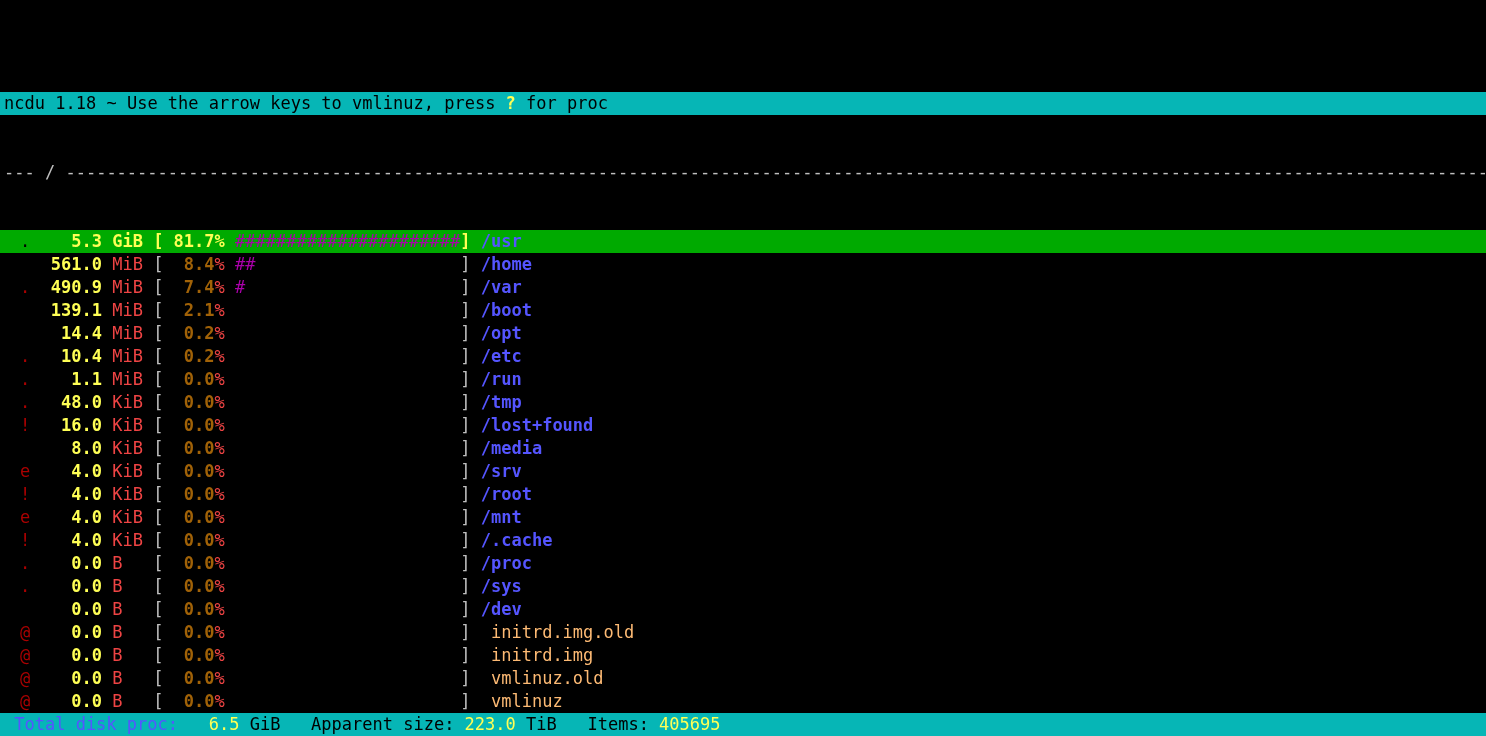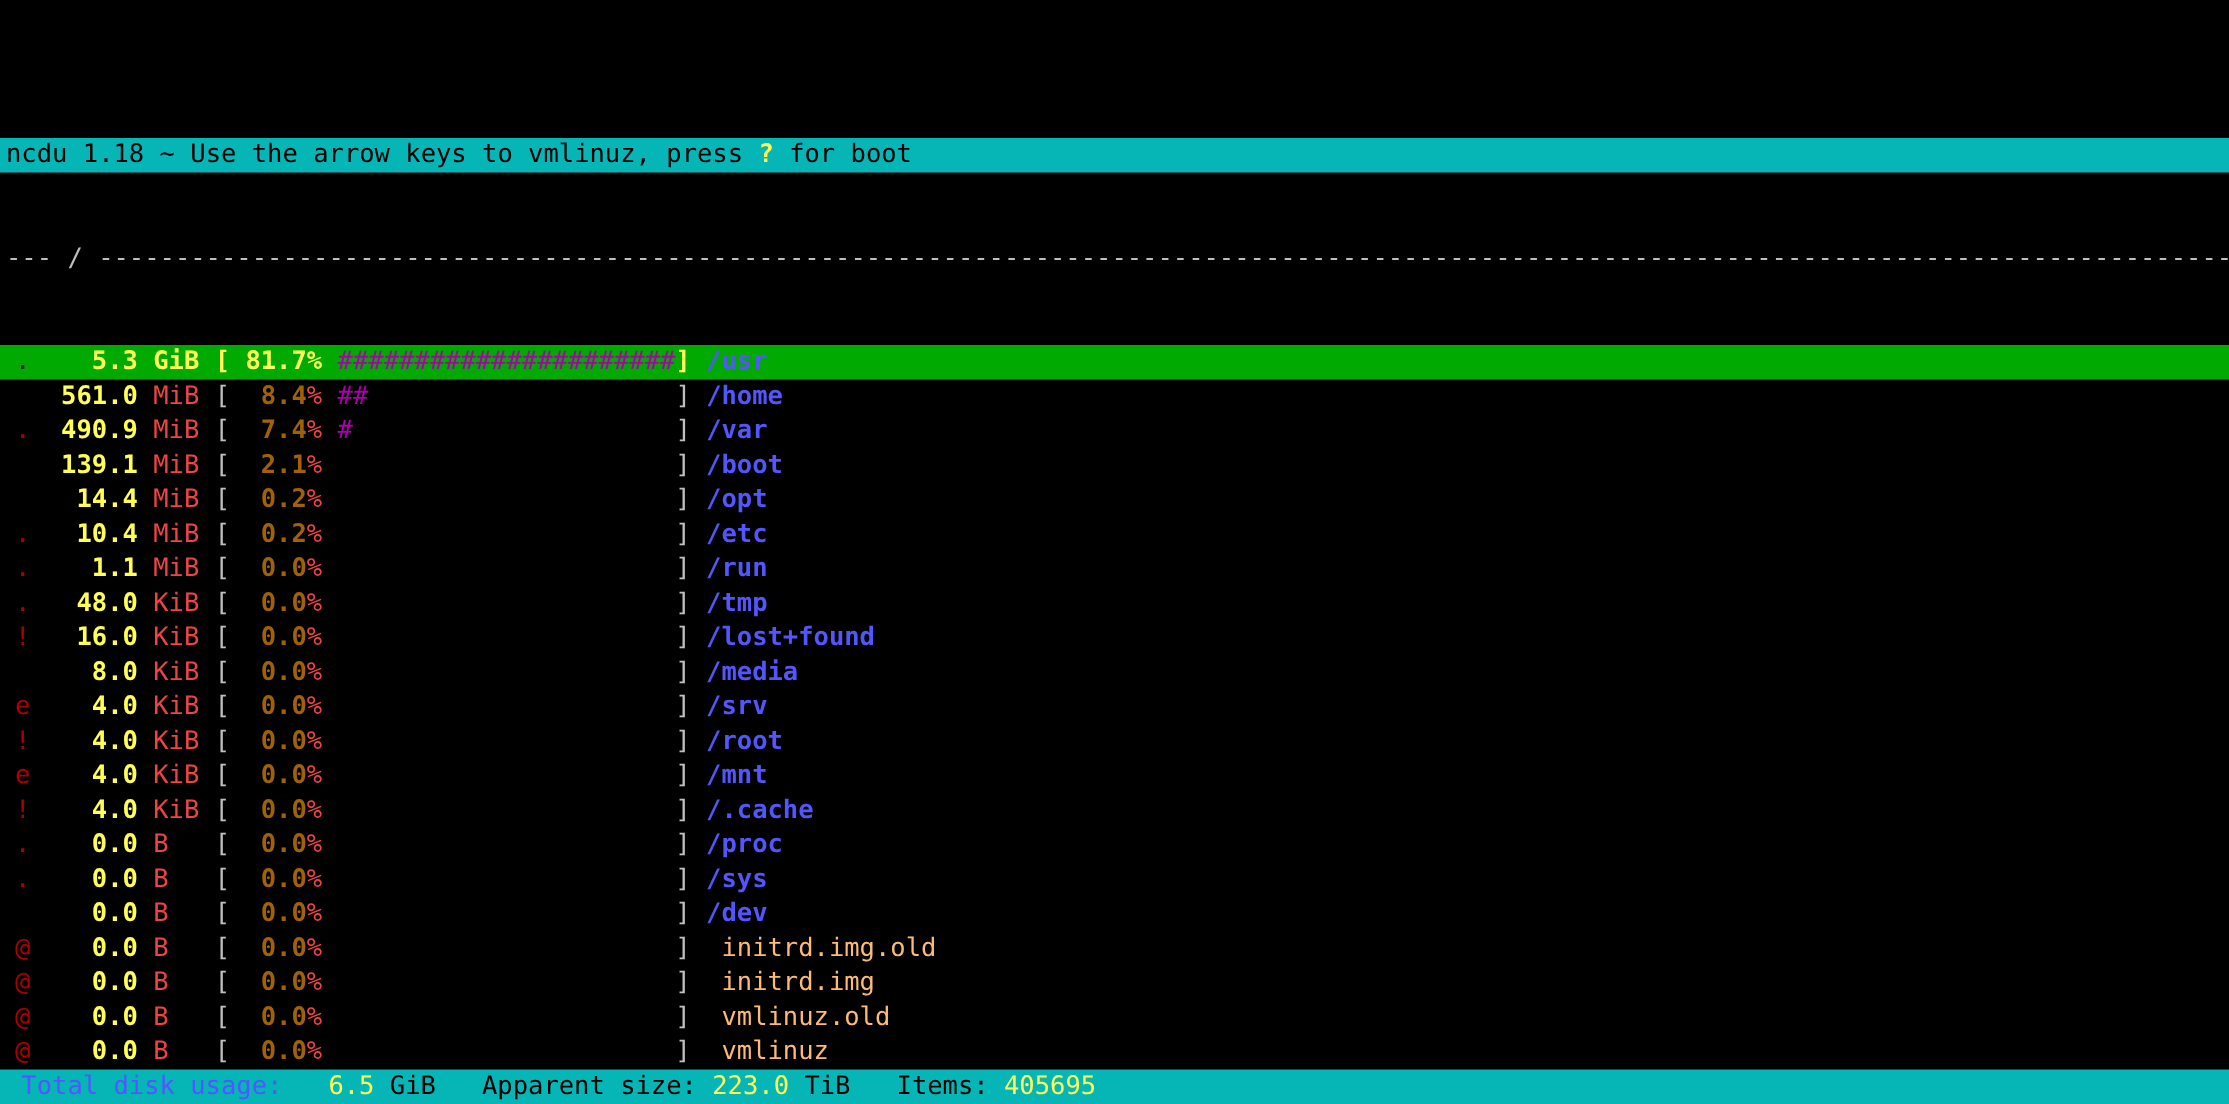--- a/index.html
+++ b/index.html
@@ -28,21 +28,21 @@
   .footer-bar { height: 23px; position: absolute; bottom: 0; left: 0; }
   .help-q { color: #ffff55; font-weight: bold; }
   .path-line {
     color: #bfbfbf;
     padding: 0 4px;
   }
   .rows {
     padding: 0;
   }
   .row {
-    padding: 0 10px;
+    padding: 0 20px;
     height: 23px;
   }
   .row.selected {
     background: #00aa00;
   }
   .flag { display:inline-block; width: 1ch; }
   .flag-dot    { color: #aa0000; }
   .flag-e      { color: #aa0000; }
   .flag-bang   { color: #aa0000; }
   .flag-at     { color: #aa0000; }
@@ -63,22 +63,22 @@
   .row.selected .size-unit,
   .row.selected .bracket { color: #ffff55; font-weight: bold; }
   .row.selected .dirname { color: #5555ff; }
   .row.selected .flag { color: #000; }
 </style>
 </head>
 <body>
 
 
 
-<div class="header-bar"><span>ncdu</span> <span>1.18</span> <span>~</span> <span>Use the arrow keys to vmlinuz, press </span><span class="help-q">?</span><span> for boot</span></div>
+<div class="header-bar"><span>ncdu</span> <span>1.18</span> <span>~</span> <span>Use the arrow keys to vmlinuz, press </span><span class="help-q">?</span><span> for proc</span></div>
 
 <div class="path-line"><span>--- </span><span>/</span><span> -------------------------------------------------------------------------------------------------------------------------------------------------</span></div>
 
 <div class="rows" id="rows"><div class="row selected"><span class="flag flag-dot">.</span> <span class="size-num">   5.3</span> <span class="size-unit">GiB</span> <span class="bracket">[</span><span class="pct"> 81.7</span><span class="size-unit">%</span> <span class="bar">######################</span><span class="bar-empty"></span><span class="bracket">]</span> <span class="dirname">/usr</span></div><div class="row"><span class="flag "> </span> <span class="size-num"> 561.0</span> <span class="size-unit">MiB</span> <span class="bracket">[</span><span class="pct">  8.4</span><span class="size-unit">%</span> <span class="bar">##</span><span class="bar-empty">                    </span><span class="bracket">]</span> <span class="dirname">/home</span></div><div class="row"><span class="flag flag-dot">.</span> <span class="size-num"> 490.9</span> <span class="size-unit">MiB</span> <span class="bracket">[</span><span class="pct">  7.4</span><span class="size-unit">%</span> <span class="bar">#</span><span class="bar-empty">                     </span><span class="bracket">]</span> <span class="dirname">/var</span></div><div class="row"><span class="flag "> </span> <span class="size-num"> 139.1</span> <span class="size-unit">MiB</span> <span class="bracket">[</span><span class="pct">  2.1</span><span class="size-unit">%</span> <span class="bar"></span><span class="bar-empty">                      </span><span class="bracket">]</span> <span class="dirname">/boot</span></div><div class="row"><span class="flag "> </span> <span class="size-num">  14.4</span> <span class="size-unit">MiB</span> <span class="bracket">[</span><span class="pct">  0.2</span><span class="size-unit">%</span> <span class="bar"></span><span class="bar-empty">                      </span><span class="bracket">]</span> <span class="dirname">/opt</span></div><div class="row"><span class="flag flag-dot">.</span> <span class="size-num">  10.4</span> <span class="size-unit">MiB</span> <span class="bracket">[</span><span class="pct">  0.2</span><span class="size-unit">%</span> <span class="bar"></span><span class="bar-empty">                      </span><span class="bracket">]</span> <span class="dirname">/etc</span></div><div class="row"><span class="flag flag-dot">.</span> <span class="size-num">   1.1</span> <span class="size-unit">MiB</span> <span class="bracket">[</span><span class="pct">  0.0</span><span class="size-unit">%</span> <span class="bar"></span><span class="bar-empty">                      </span><span class="bracket">]</span> <span class="dirname">/run</span></div><div class="row"><span class="flag flag-dot">.</span> <span class="size-num">  48.0</span> <span class="size-unit">KiB</span> <span class="bracket">[</span><span class="pct">  0.0</span><span class="size-unit">%</span> <span class="bar"></span><span class="bar-empty">                      </span><span class="bracket">]</span> <span class="dirname">/tmp</span></div><div class="row"><span class="flag flag-bang">!</span> <span class="size-num">  16.0</span> <span class="size-unit">KiB</span> <span class="bracket">[</span><span class="pct">  0.0</span><span class="size-unit">%</span> <span class="bar"></span><span class="bar-empty">                      </span><span class="bracket">]</span> <span class="dirname">/lost+found</span></div><div class="row"><span class="flag "> </span> <span class="size-num">   8.0</span> <span class="size-unit">KiB</span> <span class="bracket">[</span><span class="pct">  0.0</span><span class="size-unit">%</span> <span class="bar"></span><span class="bar-empty">                      </span><span class="bracket">]</span> <span class="dirname">/media</span></div><div class="row"><span class="flag flag-e">e</span> <span class="size-num">   4.0</span> <span class="size-unit">KiB</span> <span class="bracket">[</span><span class="pct">  0.0</span><span class="size-unit">%</span> <span class="bar"></span><span class="bar-empty">                      </span><span class="bracket">]</span> <span class="dirname">/srv</span></div><div class="row"><span class="flag flag-bang">!</span> <span class="size-num">   4.0</span> <span class="size-unit">KiB</span> <span class="bracket">[</span><span class="pct">  0.0</span><span class="size-unit">%</span> <span class="bar"></span><span class="bar-empty">                      </span><span class="bracket">]</span> <span class="dirname">/root</span></div><div class="row"><span class="flag flag-e">e</span> <span class="size-num">   4.0</span> <span class="size-unit">KiB</span> <span class="bracket">[</span><span class="pct">  0.0</span><span class="size-unit">%</span> <span class="bar"></span><span class="bar-empty">                      </span><span class="bracket">]</span> <span class="dirname">/mnt</span></div><div class="row"><span class="flag flag-bang">!</span> <span class="size-num">   4.0</span> <span class="size-unit">KiB</span> <span class="bracket">[</span><span class="pct">  0.0</span><span class="size-unit">%</span> <span class="bar"></span><span class="bar-empty">                      </span><span class="bracket">]</span> <span class="dirname">/.cache</span></div><div class="row"><span class="flag flag-dot">.</span> <span class="size-num">   0.0</span> <span class="size-unit">B  </span> <span class="bracket">[</span><span class="pct">  0.0</span><span class="size-unit">%</span> <span class="bar"></span><span class="bar-empty">                      </span><span class="bracket">]</span> <span class="dirname">/proc</span></div><div class="row"><span class="flag flag-dot">.</span> <span class="size-num">   0.0</span> <span class="size-unit">B  </span> <span class="bracket">[</span><span class="pct">  0.0</span><span class="size-unit">%</span> <span class="bar"></span><span class="bar-empty">                      </span><span class="bracket">]</span> <span class="dirname">/sys</span></div><div class="row"><span class="flag "> </span> <span class="size-num">   0.0</span> <span class="size-unit">B  </span> <span class="bracket">[</span><span class="pct">  0.0</span><span class="size-unit">%</span> <span class="bar"></span><span class="bar-empty">                      </span><span class="bracket">]</span> <span class="dirname">/dev</span></div><div class="row"><span class="flag flag-at">@</span> <span class="size-num">   0.0</span> <span class="size-unit">B  </span> <span class="bracket">[</span><span class="pct">  0.0</span><span class="size-unit">%</span> <span class="bar"></span><span class="bar-empty">                      </span><span class="bracket">]</span> <span class="filename"> initrd.img.old</span></div><div class="row"><span class="flag flag-at">@</span> <span class="size-num">   0.0</span> <span class="size-unit">B  </span> <span class="bracket">[</span><span class="pct">  0.0</span><span class="size-unit">%</span> <span class="bar"></span><span class="bar-empty">                      </span><span class="bracket">]</span> <span class="filename"> initrd.img</span></div><div class="row"><span class="flag flag-at">@</span> <span class="size-num">   0.0</span> <span class="size-unit">B  </span> <span class="bracket">[</span><span class="pct">  0.0</span><span class="size-unit">%</span> <span class="bar"></span><span class="bar-empty">                      </span><span class="bracket">]</span> <span class="filename"> vmlinuz.old</span></div><div class="row"><span class="flag flag-at">@</span> <span class="size-num">   0.0</span> <span class="size-unit">B  </span> <span class="bracket">[</span><span class="pct">  0.0</span><span class="size-unit">%</span> <span class="bar"></span><span class="bar-empty">                      </span><span class="bracket">]</span> <span class="filename"> vmlinuz</span></div><div class="row"><span class="flag flag-at">@</span> <span class="size-num">   0.0</span> <span class="size-unit">B  </span> <span class="bracket">[</span><span class="pct">  0.0</span><span class="size-unit">%</span> <span class="bar"></span><span class="bar-empty">                      </span><span class="bracket">]</span> <span class="filename"> lib64</span></div></div>
 
-<div class="footer-bar"><span class="footer-label2"> Total disk usage:   </span><span class="footer-num">6.5</span><span class="footer-unit"> GiB</span><span class="footer-label">   Apparent size: </span><span class="footer-num">223.0</span><span class="footer-unit"> TiB</span><span class="footer-label">   Items: </span><span class="footer-num">405695</span></div>
+<div class="footer-bar"><span class="footer-label2"> Total disk proc:   </span><span class="footer-num">6.5</span><span class="footer-unit"> GiB</span><span class="footer-label">   Apparent size: </span><span class="footer-num">223.0</span><span class="footer-unit"> TiB</span><span class="footer-label">   Items: </span><span class="footer-num">405695</span></div>
 
 
 
 
 </body></html>

